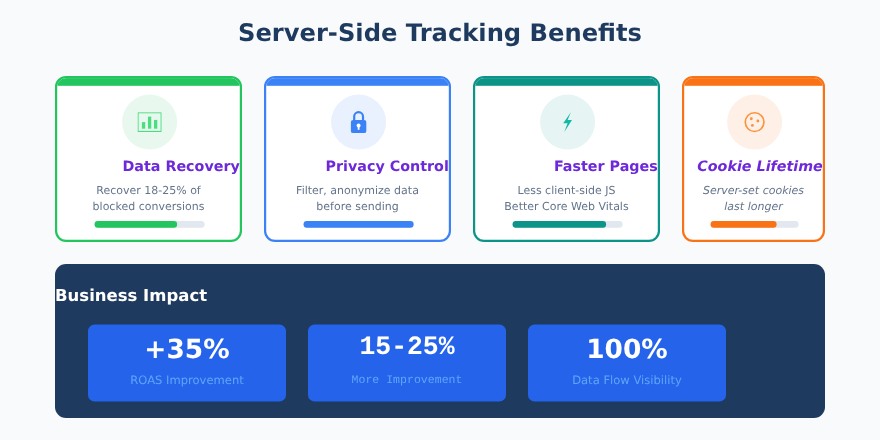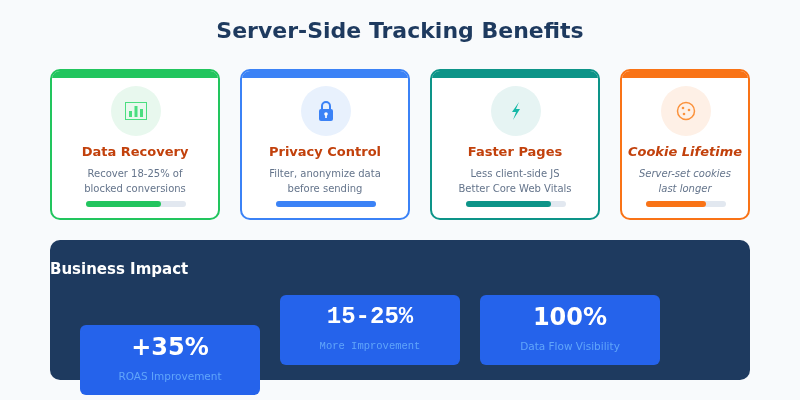--- a/index.html
+++ b/index.html
@@ -3,21 +3,21 @@
   <meta charset="utf-8">
   <style>
     * { box-sizing: border-box; margin: 0; padding: 0; }
     html, body { width: 800px; height: 400px; background: #f8fafc; overflow: hidden; }
     body { font-family: "DejaVu Sans", sans-serif; position: relative; }
     .title { position: absolute; top: 18px; left: 0; width: 800px; text-align: center; font-size: 22px; font-weight: bold; color: #1e3a5f; }
     .card { position: absolute; top: 69px; width: 170px; height: 151px; background: #ffffff; border: 2px solid; border-radius: 10px; overflow: hidden; }
     .card .topbar { position: absolute; top: 0; left: 0; right: 0; height: 7px; }
     .card .iconwrap { position: absolute; top: 15px; left: 59px; width: 50px; height: 50px; border-radius: 50%; display: flex; align-items: center; justify-content: center; }
     .card .iconwrap svg { display: block; }
-    .card .ctitle { position: absolute; top: 73px; left: 0; width: 100%; text-align: center; font-size: 13px; font-weight: bold; color: #c2410c; }
+    .card .ctitle { position: absolute; top: 73px; left: 0; width: 100%; text-align: right; font-size: 13px; font-weight: bold; color: #6d28d9; }
     .card .cdesc { position: absolute; top: 95px; left: 0; width: 100%; text-align: center; font-size: 10px; line-height: 15px; color: #64748b; }
     .card .track { position: absolute; top: 130px; left: 34px; width: 100px; height: 6px; background: #e2e8f0; border-radius: 3px; }
     .card .fill { height: 6px; border-radius: 3px; }
     .impact { position: absolute; top: 240px; left: 50px; width: 700px; height: 140px; background: #1e3a5f; border-radius: 10px; }
     .impact .ititle { position: absolute; top: 20px; left: 0; width: 100%; text-align: left; color: #ffffff; font-size: 15px; font-weight: bold; }
     .metric { position: absolute; top: 55px; width: 180px; height: 70px; background: #2563eb; border-radius: 6px; text-align: center; }
     .metric .mval { position: absolute; top: 8px; left: 0; width: 100%; font-size: 24px; font-weight: bold; color: #ffffff; }
     .metric .mlabel { position: absolute; top: 45px; left: 0; width: 100%; font-size: 10.5px; color: #60a5fa; }
   </style>
 </head>
@@ -105,21 +105,21 @@
     <div>Server-set cookies</div>
     <div>last longer</div>
   </div>
   <div class="track" style="left:24px;width:80px;">
       <div class="fill" style="width:75%;background:#f97316;"></div>
     </div>
 </div>
 
 <div class="impact">
   <div class="ititle">Business Impact</div>
-  <div class="metric" style="left:30px;margin-top:30px;">
+  <div class="metric" style="left:30px;">
     <div class="mval">+35%</div>
     <div class="mlabel">ROAS Improvement</div>
   </div>
   <div class="metric" style="left:230px;font-family:Liberation Mono, monospace;">
     <div class="mval">15-25%</div>
     <div class="mlabel">More Improvement</div>
   </div>
   <div class="metric" style="left:430px;">
     <div class="mval">100%</div>
     <div class="mlabel">Data Flow Visibility</div>

